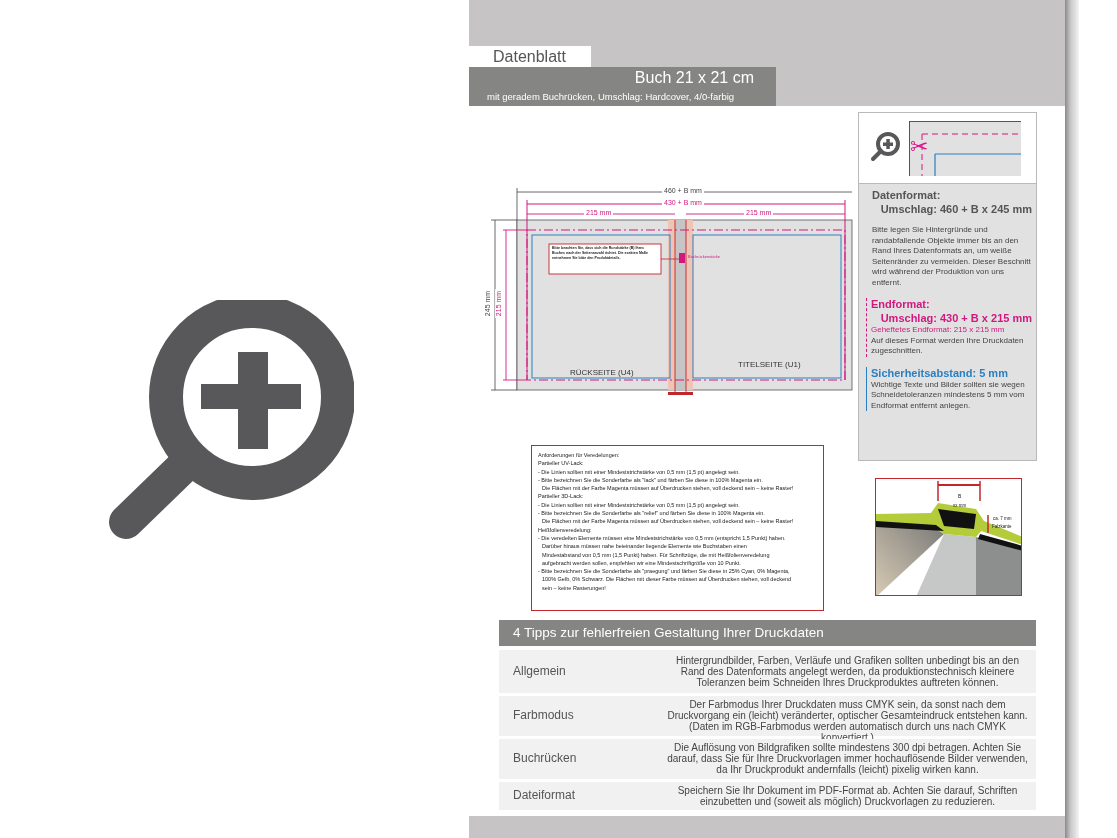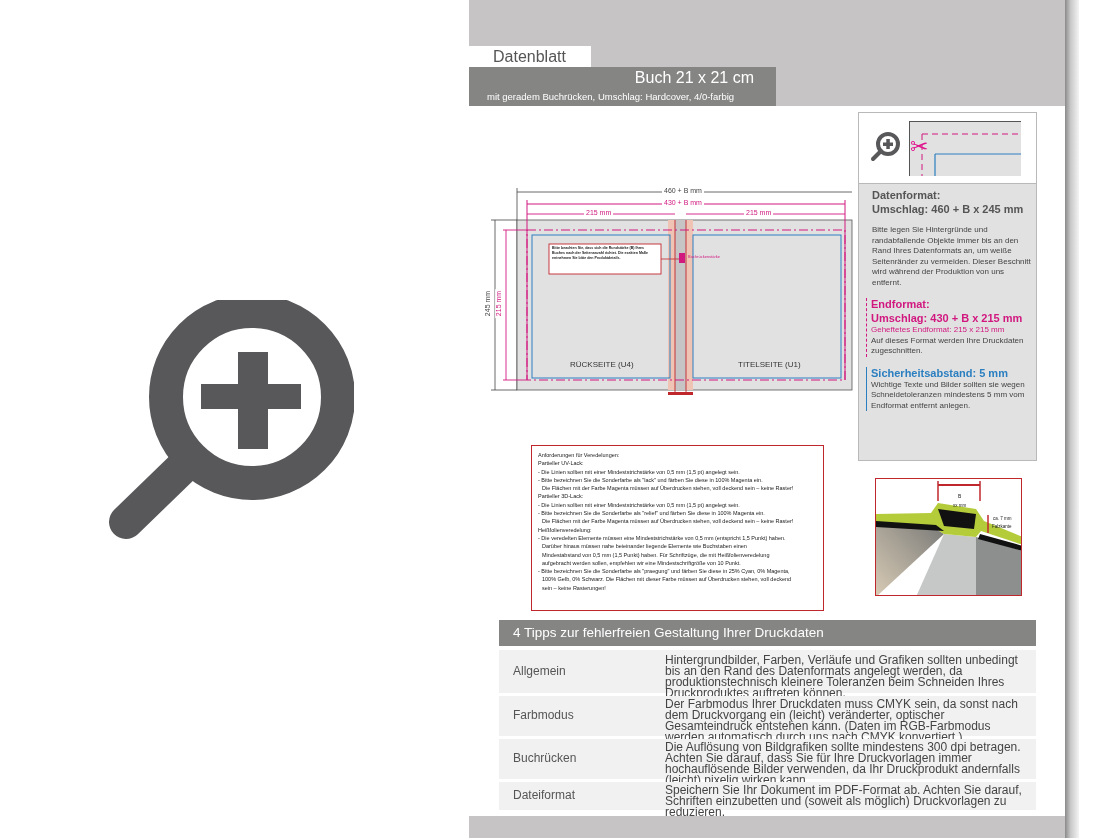--- a/index.html
+++ b/index.html
@@ -27,39 +27,39 @@
   
   .diagram { position: absolute; left: 10px; top: 180px; width: 380px; height: 225px; }
 
   
   .info-panel { position: absolute; left: 389px; top: 112px; width: 179px; height: 349px; border: 1px solid #b9b9b9; background: #e2e1e2; }
   .info-top { position: absolute; left: 0; top: 0; width: 177px; height: 71px; background: #fff; border-bottom: 1px solid #b9b9b9; }
   .info-top .mini-zoom { position: absolute; left: 10px; top: 18px; width: 32px; height: 32px; }
   .info-top .preview { position: absolute; left: 50px; top: 8px; width: 112px; height: 55px; background: #e2e1e2; border-left: 1px solid #555; border-top: 1px solid #555; overflow: hidden; }
   .info-body { position: absolute; left: 13px; top: 76px; width: 160px; font-size: 8px; color: #444; line-height: 10.5px; }
   .info-body .h { font-weight: bold; font-size: 11px; color: #555; line-height: 13px; }
-  .info-body .h2 { font-weight: bold; font-size: 11px; color: #555; line-height: 14px; }
+  .info-body .h2 { font-weight: bold; font-size: 11px; color: #555; line-height: 14px; text-align: right; }
   .section { margin-bottom: 10px; }
   .sec-mag { border-left: 1.5px dashed #d1187f; padding-left: 4px; margin-left: -6px; }
   .sec-mag .h, .sec-mag .h2, .sec-mag .sub { color: #d1187f; }
   .sec-blue { border-left: 1.5px solid #2a7fc0; padding-left: 4px; margin-left: -6px; }
   .sec-blue .h { color: #2a7fc0; }
 
   
   .notes { position: absolute; left: 62px; top: 445px; width: 293px; height: 166px; border: 1px solid #c0272d; padding: 5px 6px; font-size: 5.5px; color: #222; line-height: 8.3px; background: #fff; }
   .notes .ind { padding-left: 4px; }
 
   
   .illus { position: absolute; left: 406px; top: 478px; width: 147px; height: 118px; border: 1px solid #c0272d; overflow: hidden; background: #fff; }
 
   
   .tips-header { position: absolute; left: 30px; top: 620px; width: 537px; height: 26px; background: #858684; color: #ffffff; font-size: 13.5px; line-height: 26px; padding-left: 14px; }
   .tip-row { position: absolute; left: 30px; width: 537px; background: #f1f1f1; }
   .tip-row .label { position: absolute; left: 14px; font-size: 12px; color: #555; }
-  .tip-row .text { position: absolute; left: 166px; width: 365px; font-size: 12px; color: #444; line-height: 11px; }
+  .tip-row .text { position: absolute; left: 166px; width: 365px; font-size: 10px; color: #444; line-height: 11px; text-align: center; }
 </style>
 </head>
 <body>
 
 <div class="root">
 
   <div class="big-zoom">
     <svg width="250" height="240" viewBox="0 0 250 240">
       <circle cx="148" cy="97" r="86" fill="none" stroke="#58585a" stroke-width="34"></circle>
       <line x1="86" y1="160" x2="22" y2="222" stroke="#58585a" stroke-width="34" stroke-linecap="round"></line>
@@ -121,21 +121,21 @@
         <rect x="189" y="212" width="25" height="3" fill="#c0272d"></rect>
       </svg>
       <div style="position:absolute;left:183px;top:7px;font-size:7px;color:#444;background:#fff;padding:0 2px;">460 + B mm</div>
       <div style="position:absolute;left:183px;top:19px;font-size:7px;color:#d1187f;background:#fff;padding:0 2px;">430 + B mm</div>
       <div style="position:absolute;left:105px;top:29px;font-size:7px;color:#d1187f;background:#fff;padding:0 2px;">215 mm</div>
       <div style="position:absolute;left:265px;top:29px;font-size:7px;color:#d1187f;background:#fff;padding:0 2px;">215 mm</div>
       <div style="position:absolute;left:-6px;top:120px;font-size:7px;color:#444;background:#fff;transform:rotate(-90deg);padding:0 2px;">245 mm</div>
       <div style="position:absolute;left:5px;top:120px;font-size:7px;color:#d1187f;background:#fff;transform:rotate(-90deg);padding:0 2px;">215 mm</div>
       <div style="position:absolute;left:73px;top:66px;width:106px;font-size:3.6px;line-height:5px;color:#222;font-weight:bold;">Bitte beachten Sie, dass sich die Rundstärke (B) Ihres Buches nach der Seitenanzahl richtet. Die exakten Maße entnehmen Sie bitte den Produktdetails.</div>
       <div style="position:absolute;left:209px;top:74px;font-size:4px;color:#d1187f;">Buchrückenstärke</div>
-      <div style="position:absolute;left:91px;top:180px;font-size:8px;color:#333;">RÜCKSEITE (U4)</div>
+      <div style="position:absolute;left:91px;top:188px;font-size:8px;color:#333;">RÜCKSEITE (U4)</div>
       <div style="position:absolute;left:259px;top:180px;font-size:8px;color:#333;">TITELSEITE (U1)</div>
     </div>
 
     <div class="info-panel">
       <div class="info-top">
         <div class="mini-zoom">
           <svg width="32" height="32" viewBox="0 0 32 32">
             <circle cx="19" cy="13" r="10" fill="none" stroke="#58585a" stroke-width="4"></circle>
             <line x1="12" y1="20" x2="4" y2="28" stroke="#58585a" stroke-width="4" stroke-linecap="round"></line>
             <rect x="14" y="11.5" width="10" height="3.5" fill="#58585a"></rect>

